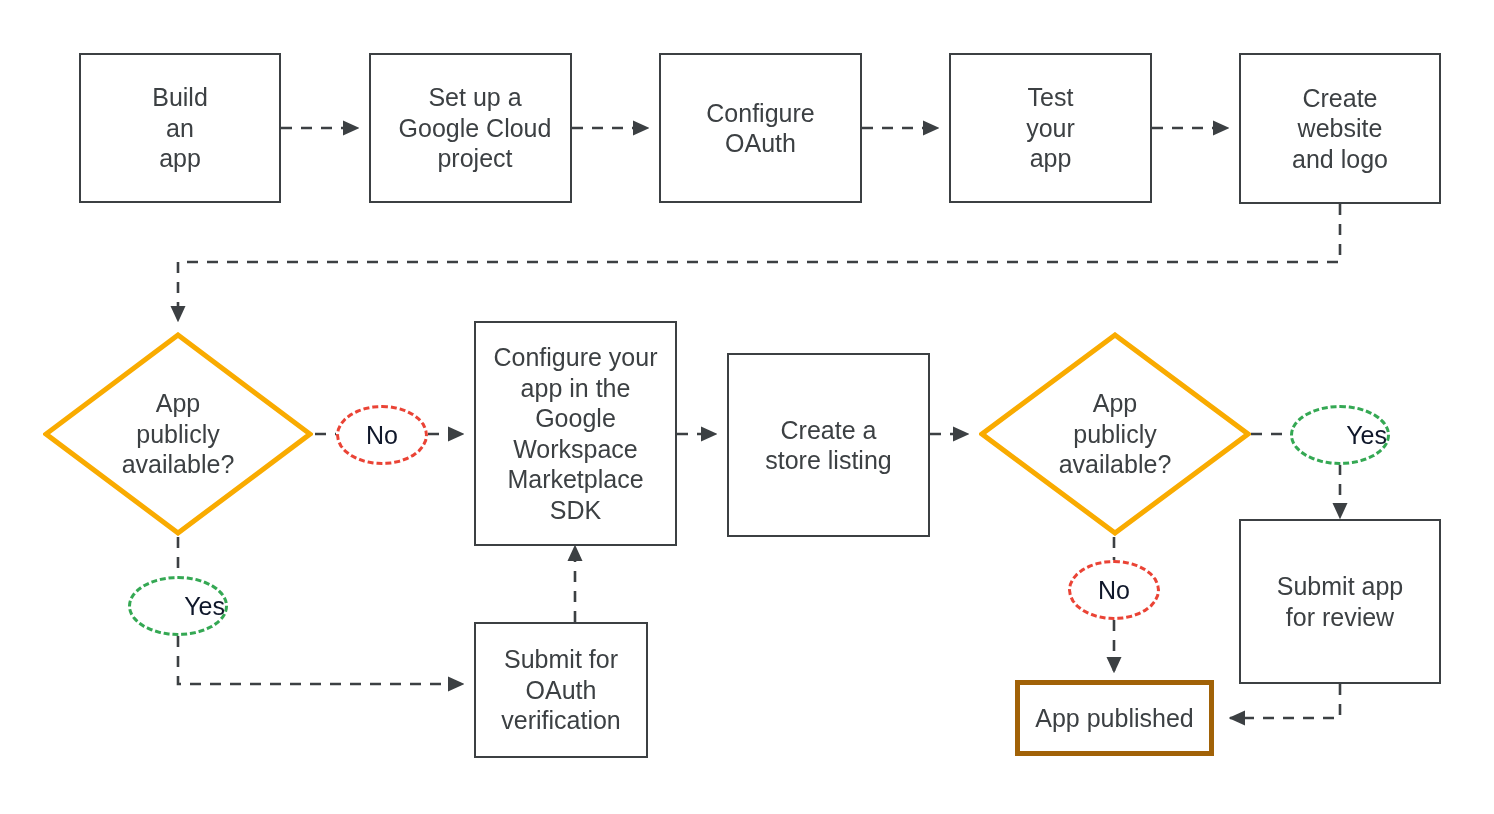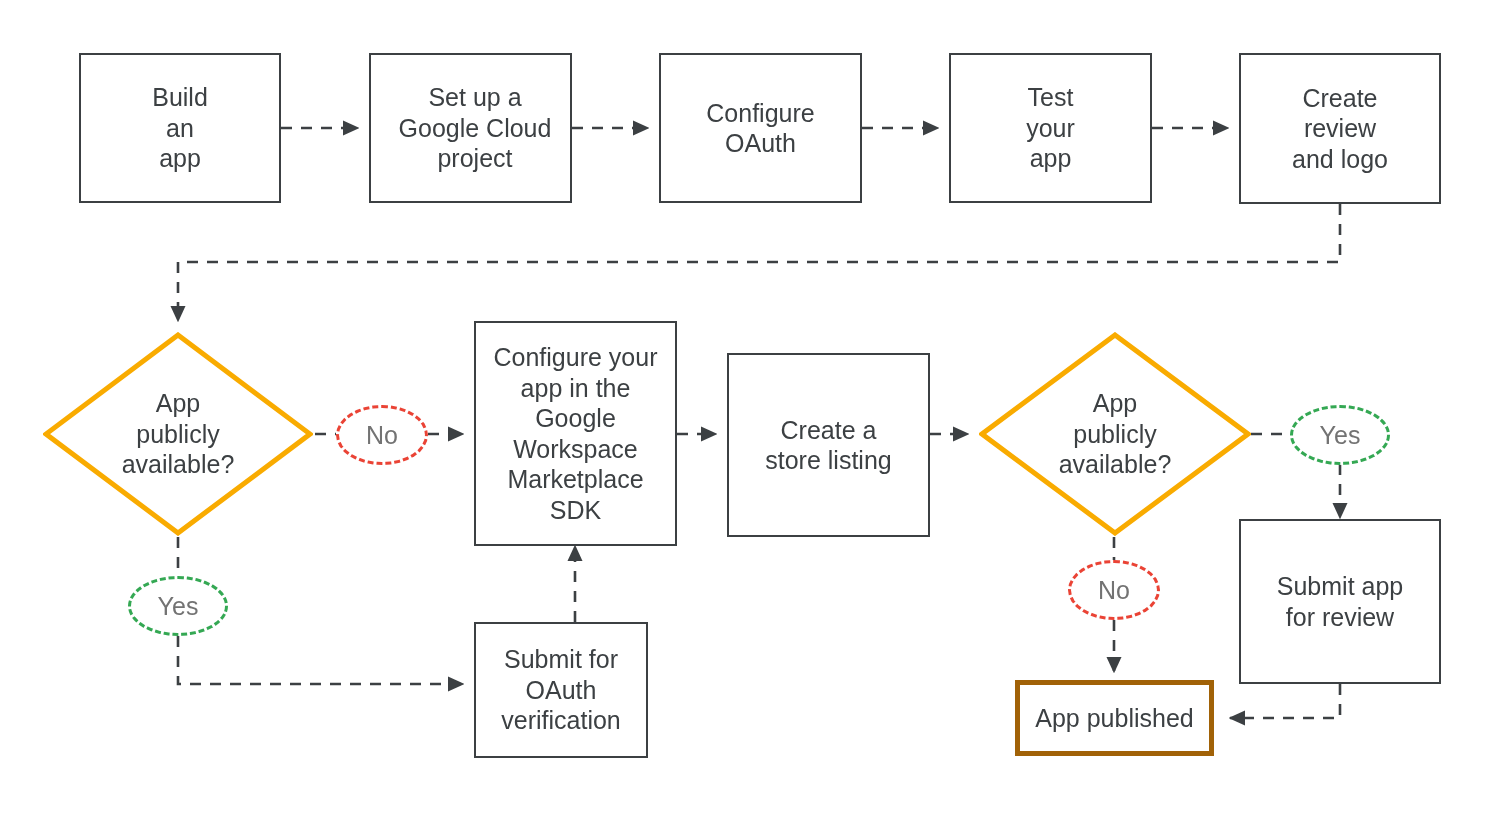--- a/index.html
+++ b/index.html
@@ -62,27 +62,28 @@
     position: relative;
     z-index: 2;
   }
   .label-pill {
     position: absolute;
     box-sizing: border-box;
     display: flex;
     align-items: center;
     justify-content: center;
     font-size: 25px;
-    color: #737373;
+    color: #0f172a;
     background: #ffffff;
     border-radius: 50%;
     z-index: 3;
   }
   .label-pill.yes {
     border: 3.5px dashed #34A853;
+    justify-content: flex-end;
   }
   .label-pill.no {
     border: 3.5px dashed #EA4335;
   }
 </style>
 </head>
 <body>
 
 <div id="canvas">
 
@@ -141,21 +142,21 @@
   </div>
 
   <div class="node process" style="left:949px; top:53px; width:203px; height:150px;">
     <span>Test
 your
 app</span>
   </div>
 
   <div class="node process" style="left:1239px; top:53px; width:202px; height:151px;">
     <span>Create
-review
+website
 and logo</span>
   </div>
 
   <div class="node decision" style="left:43px; top:332px; width:270px; height:204px;">
     <svg class="dshape" viewBox="0 0 270 204" preserveAspectRatio="none" xmlns="http://www.w3.org/2000/svg">
       <polygon points="135,3 267,102 135,201 3,102" fill="#ffffff" stroke="#F9AB00" stroke-width="5"></polygon>
     </svg>
     <span class="dlabel">App
 publicly
 available?</span>

